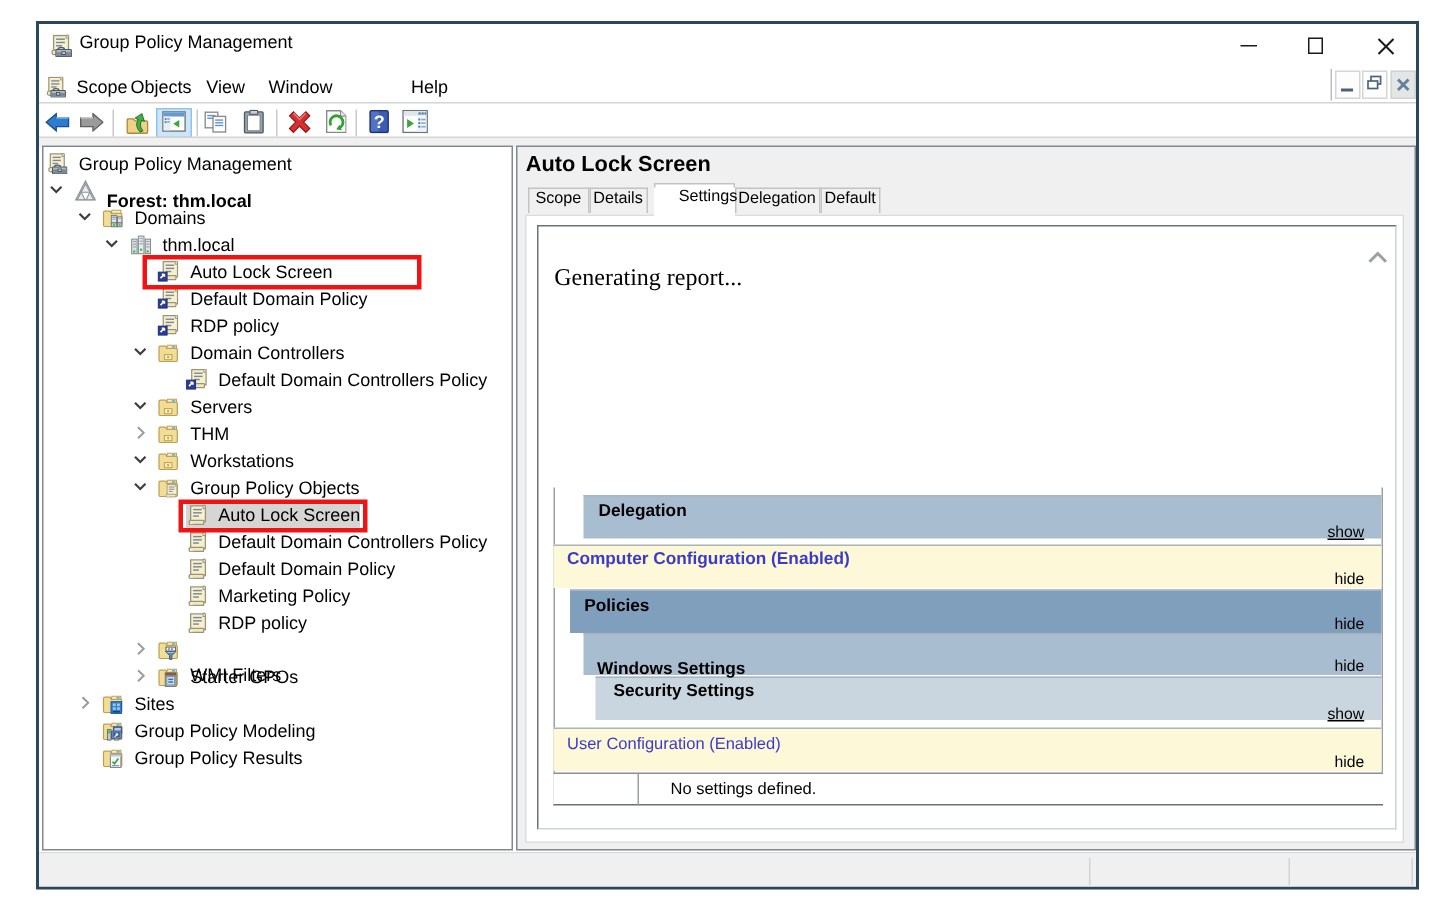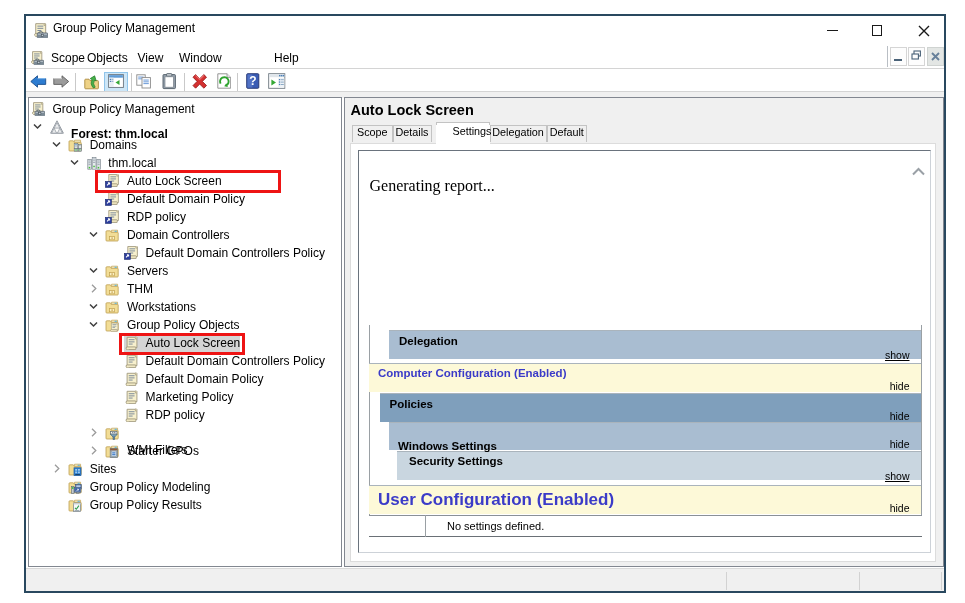--- a/index.html
+++ b/index.html
@@ -465,21 +465,21 @@
 <div style="left:380px;top:393px;width:540.5px;height:28.5px;background:#7f9fbc;border-top:1px solid #aab4bc;z-index:3;"></div>
 <span class="t" style="left:389.5px;top:397.5px;font-size:11.5px;font-weight:bold;color:#000;z-index:4;">Policies</span>
 <span class="t" style="left:380px;top:409.5px;width:529.5px;text-align:right;font-size:10.5px;z-index:4;">hide</span>
 <div style="left:388.5px;top:421.5px;width:532.0px;height:28.5px;background:#a9bdd1;border-top:1px solid #aab4bc;z-index:3;"></div>
 <span class="t" style="left:398px;top:428px;font-size:11.5px;font-weight:bold;color:#000;z-index:4;margin-top:12px;">Windows Settings</span>
 <span class="t" style="left:388.5px;top:438.0px;width:521.0px;text-align:right;font-size:10.5px;z-index:4;">hide</span>
 <div style="left:397px;top:450.5px;width:523.5px;height:29px;background:#c9d6e0;border-top:1px solid #aab4bc;z-index:3;"></div>
 <span class="t" style="left:409px;top:455.0px;font-size:11.5px;font-weight:bold;color:#000;z-index:4;">Security Settings</span>
 <span class="t" style="left:397px;top:469.5px;width:512.5px;text-align:right;font-size:10.5px;text-decoration:underline;z-index:4;">show</span>
 <div style="left:369px;top:485px;width:551.5px;height:29px;background:#fdf9d8;border-top:1px solid #aab4bc;z-index:3;"></div>
-<span class="t" style="left:378px;top:489.5px;font-size:17px;font-weight:bold;color:#3b3bc8;z-index:4;">User Configuration (Enabled)</span>
+<span class="t" style="left:378px;top:489.5px;font-size:11px;font-weight:normal;color:#3b3bc8;z-index:4;">User Configuration (Enabled)</span>
 <span class="t" style="left:369px;top:502px;width:540.5px;text-align:right;font-size:10.5px;z-index:4;">hide</span>
 <div style="left:368.5px;top:515px;width:553px;height:21.5px;border-top:1px solid #8a9097;border-bottom:1px solid #6a7076;background:#fff;z-index:3;"></div>
 <div style="left:424.5px;top:515px;width:1px;height:21.5px;background:#9aa0a4;z-index:4;"></div>
 <span class="t" style="left:447px;top:520px;font-size:11px;z-index:4;">No settings defined.</span>
 <div style="left:26px;top:567.5px;width:918px;height:1px;background:#d9d9d9;"></div>
 <div style="left:26px;top:568.5px;width:918px;height:22.5px;background:#f0f0f0;"></div>
 <div style="left:725.5px;top:571.5px;width:1px;height:18.5px;background:#d2d2d2;"></div>
 <div style="left:858.5px;top:571.5px;width:1px;height:18.5px;background:#d2d2d2;"></div>
 <div style="left:941px;top:571.5px;width:1px;height:18.5px;background:#d2d2d2;"></div>
 </body></html>

